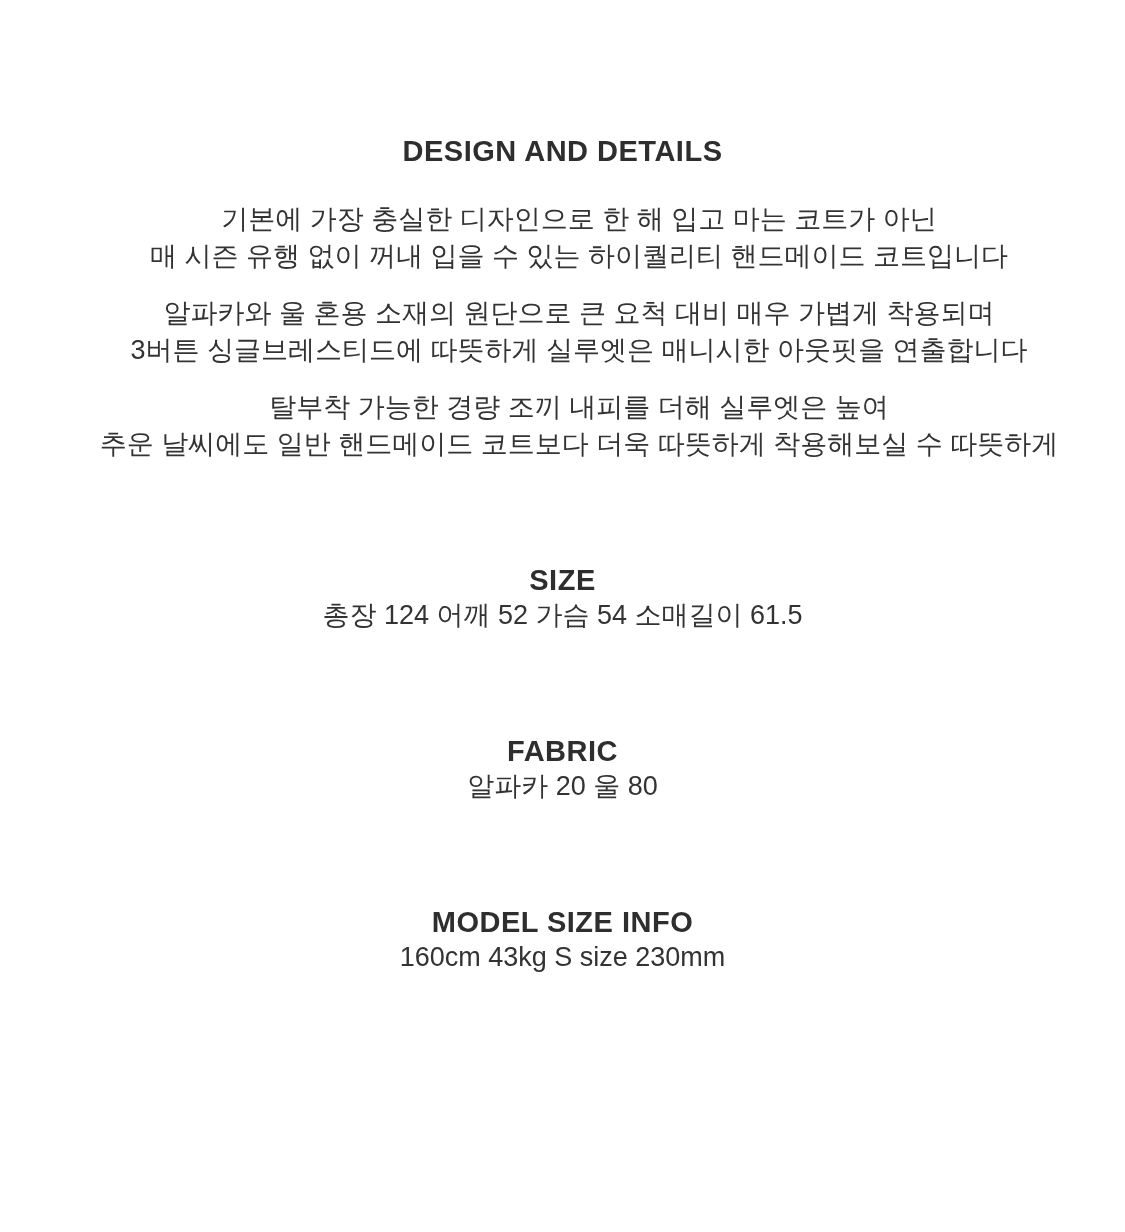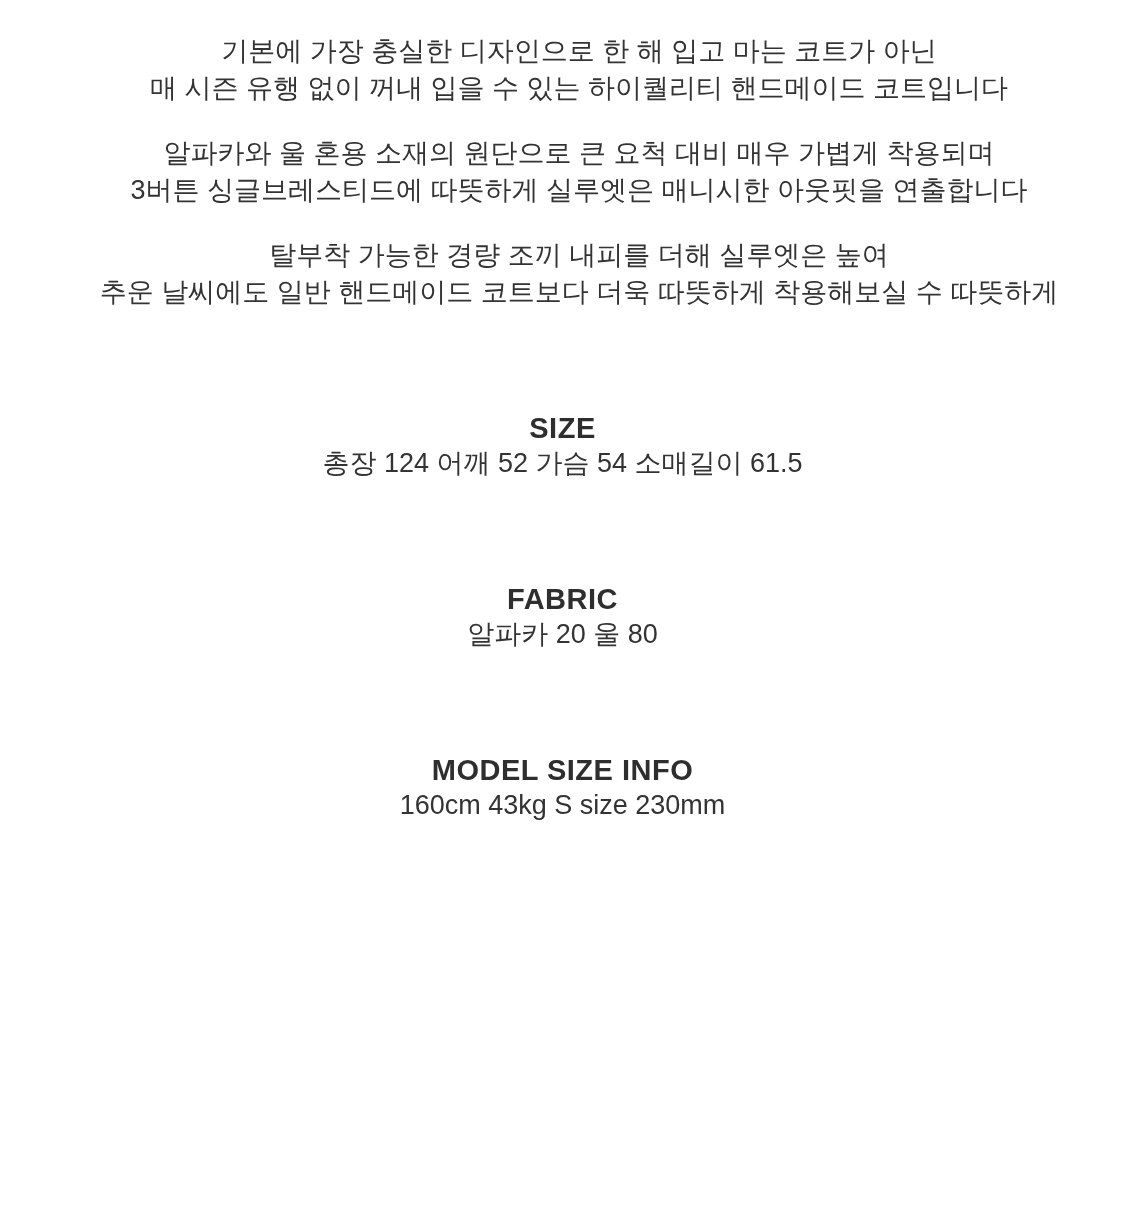--- a/index.html
+++ b/index.html
@@ -36,35 +36,36 @@
     margin: 0;
     font-size: 27px;
     font-weight: 400;
     line-height: 37px;
     color: #333333;
   }
   .para-after-heading {
     margin-top: 33px;
   }
   .para-gap {
-    margin-top: 28px;
+    margin-top: 20px;
   }
   .value-after-heading {
   }
   .line {
     display: block;
     padding-left: 33px;
   }
 </style>
 </head>
 <body>
 
 <main class="page">
 
   <section>
+    <h2 class="section-heading heading-first">DESIGN AND DETAILS</h2>
 
     <p class="body-para para-after-heading">
       <span class="line">기본에 가장 충실한 디자인으로 한 해 입고 마는 코트가 아닌</span>
       <span class="line">매 시즌 유행 없이 꺼내 입을 수 있는 하이퀄리티 핸드메이드 코트입니다</span>
     </p>
 
     <p class="body-para para-gap">
       <span class="line">알파카와 울 혼용 소재의 원단으로 큰 요척 대비 매우 가볍게 착용되며</span>
       <span class="line">3버튼 싱글브레스티드에 따뜻하게 실루엣은 매니시한 아웃핏을 연출합니다</span>
     </p>

